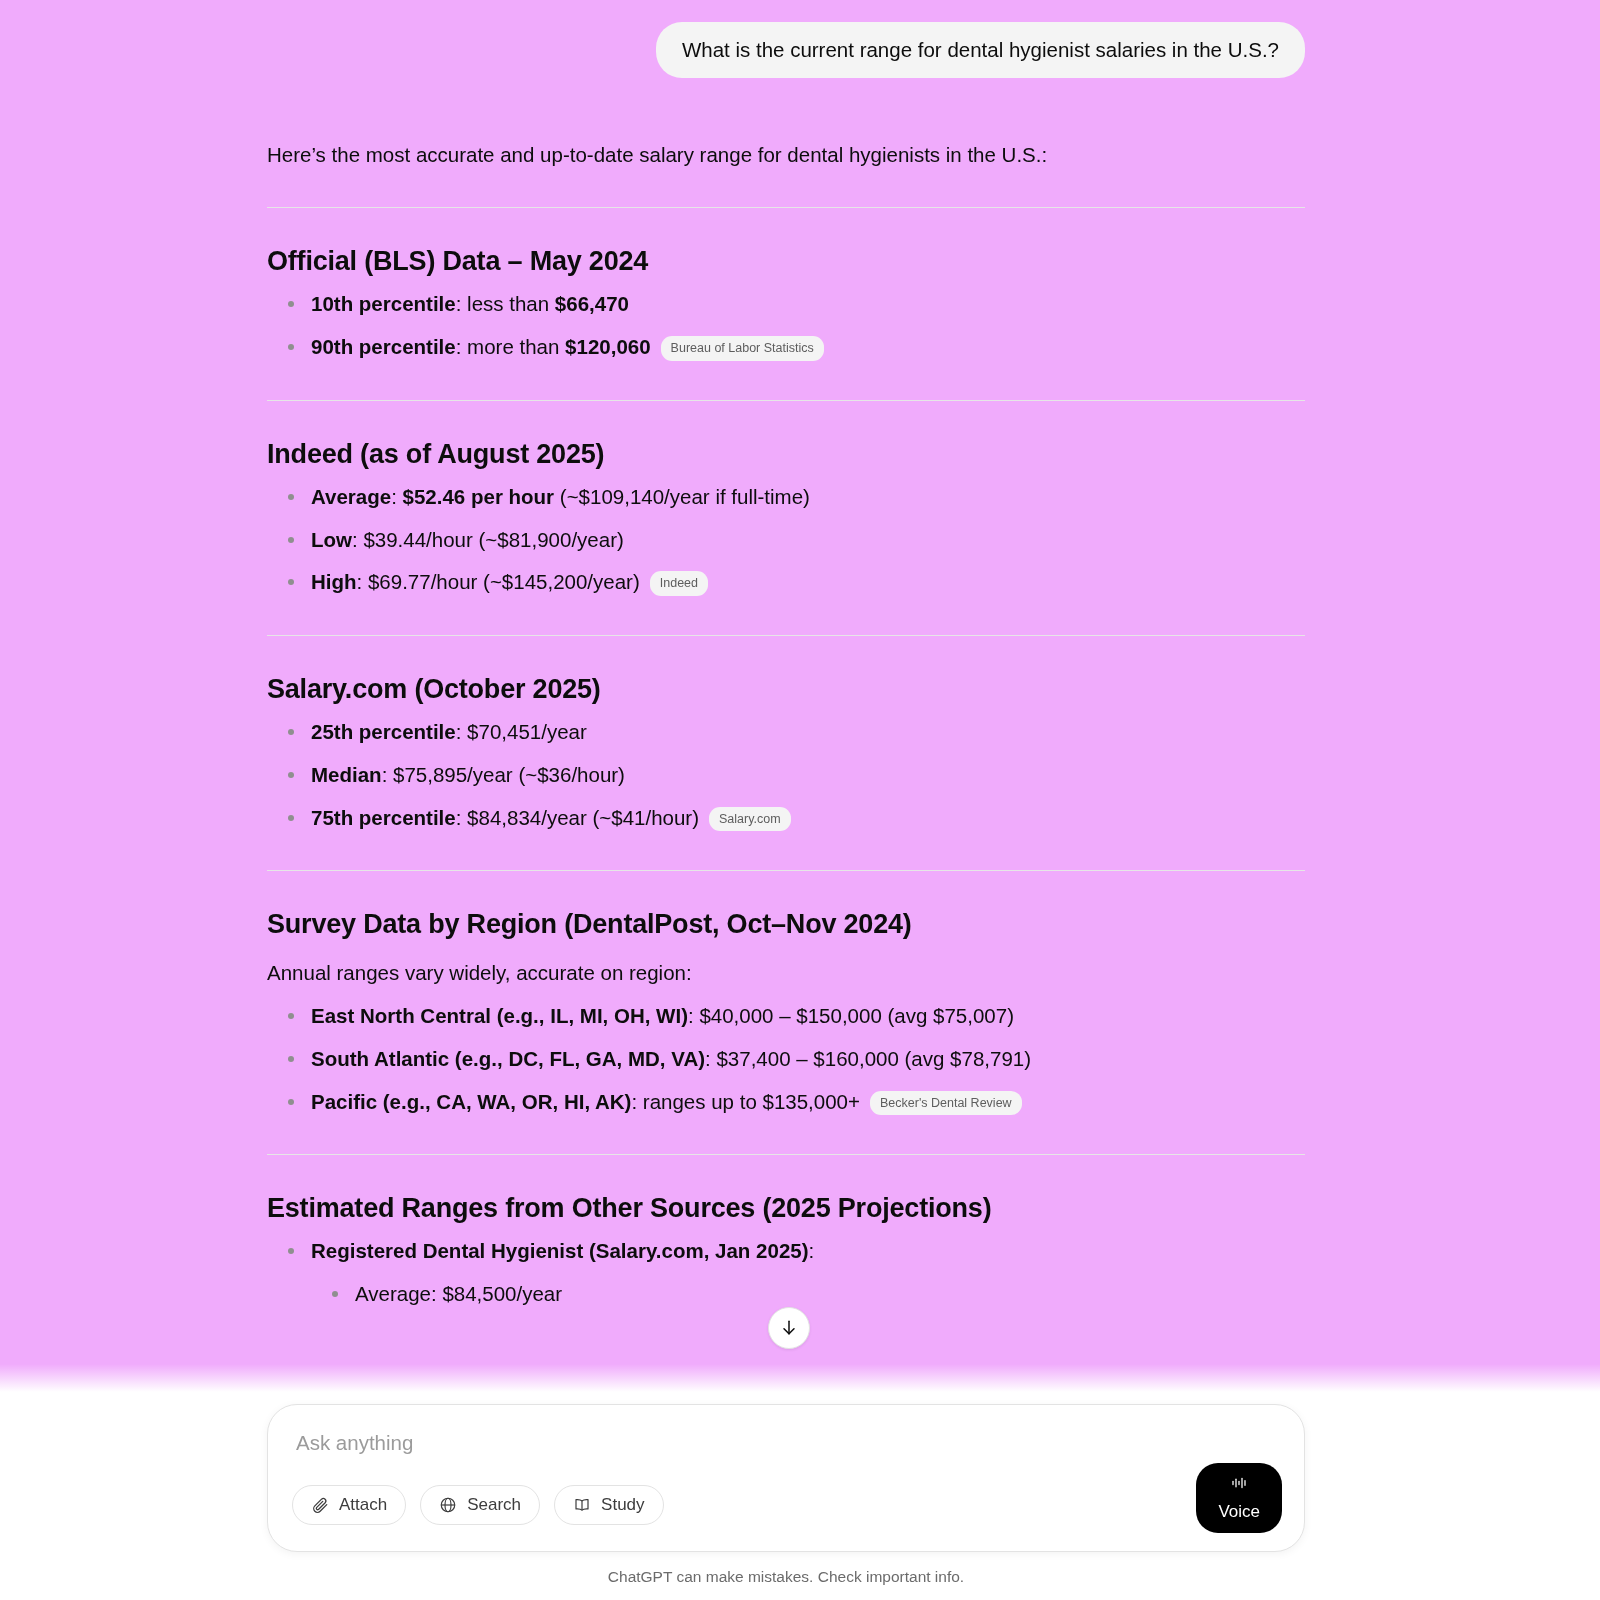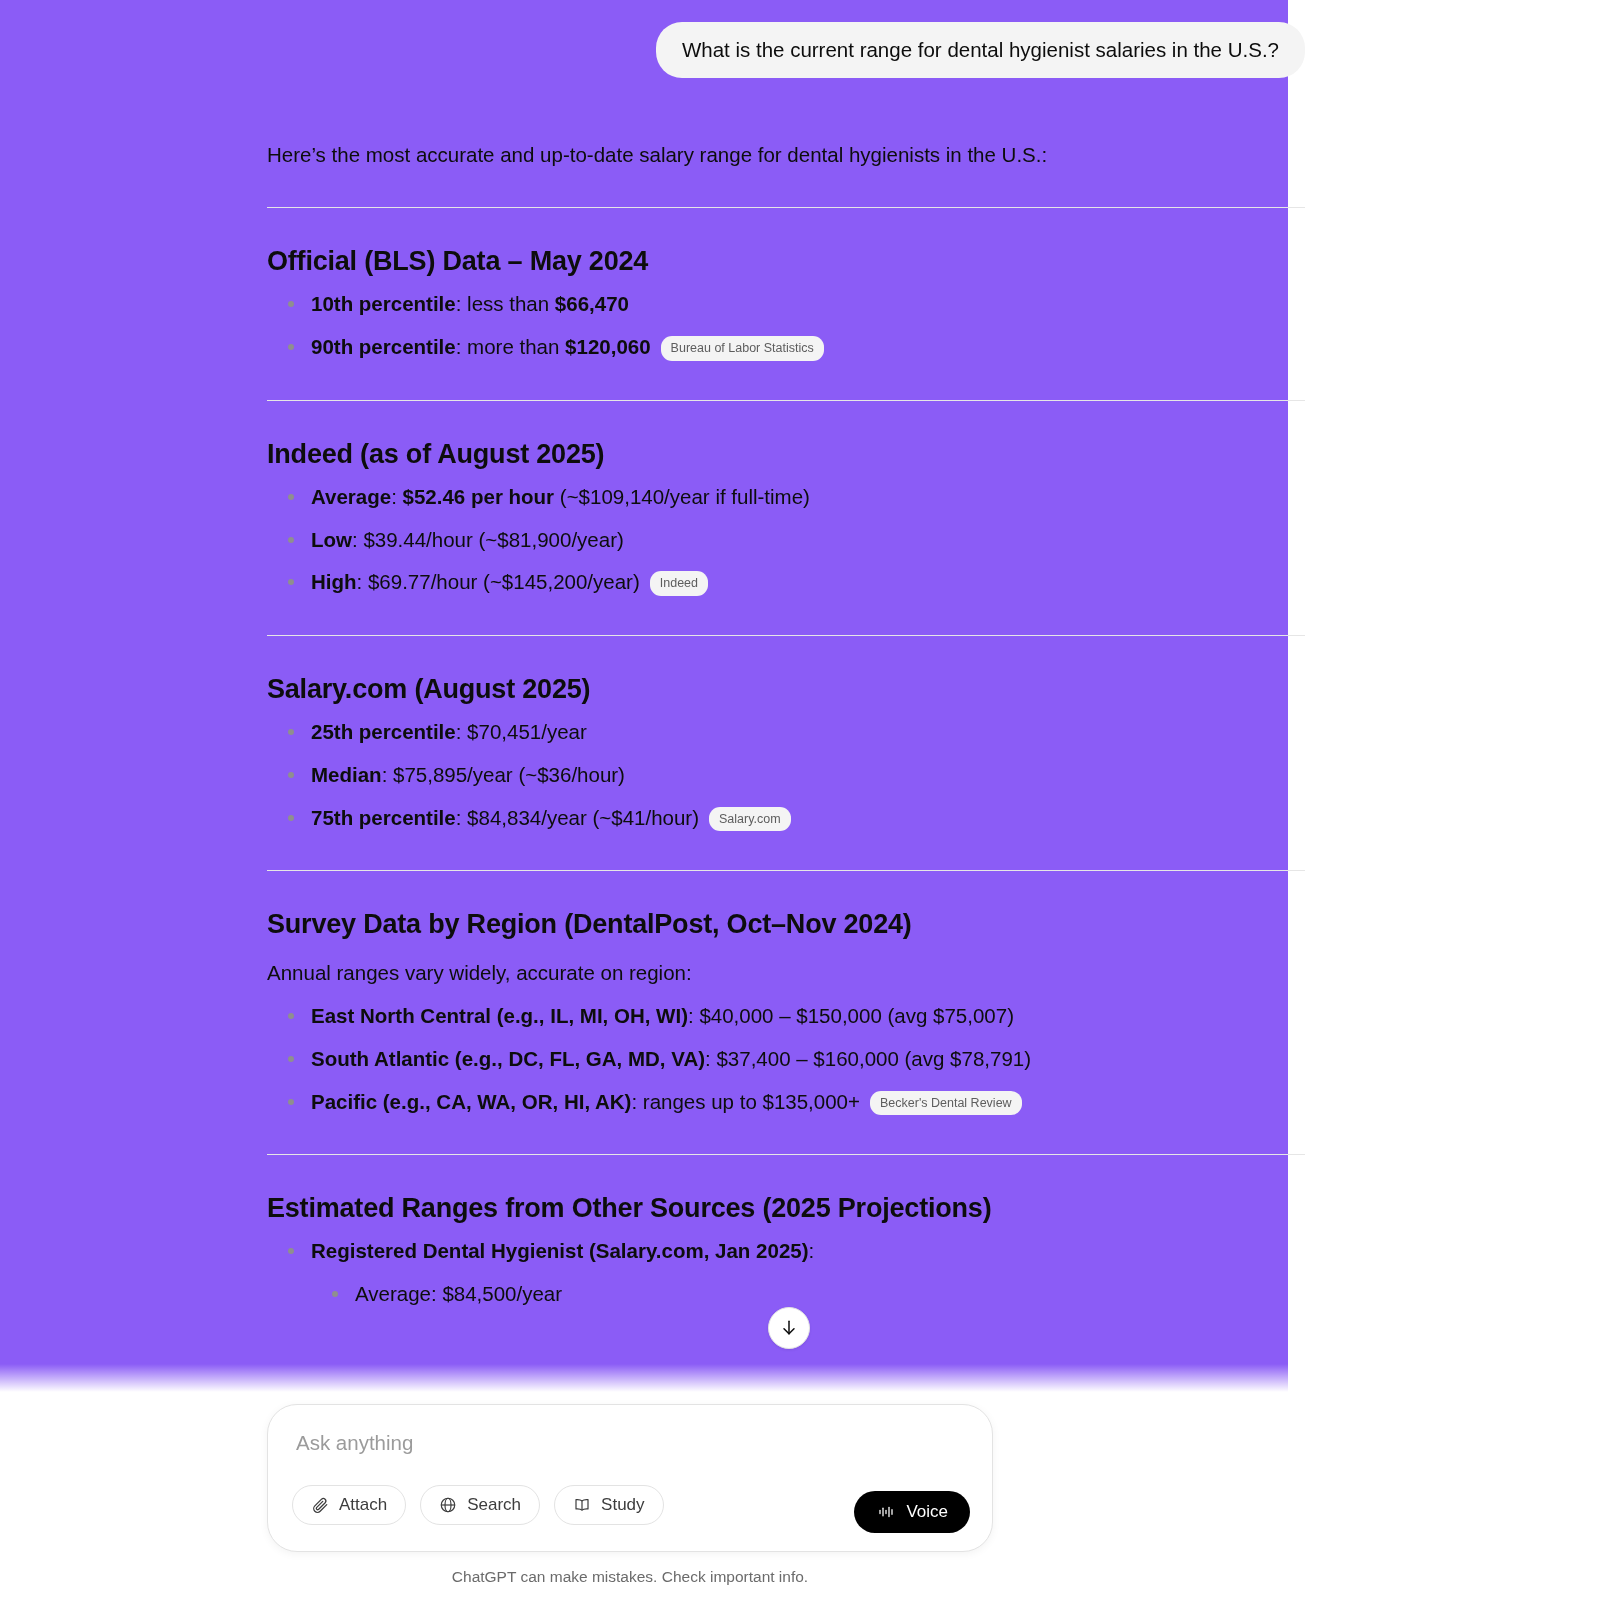--- a/index.html
+++ b/index.html
@@ -6,22 +6,22 @@
   html, body {
     margin: 0; padding: 0;
     width: 1600px; height: 1600px;
     background: #ffffff;
     font-family: "Liberation Sans", sans-serif;
     color: #0d0d0d;
     overflow: hidden;
   }
   .page {
     position: relative;
-    width: 1288px; height: 1600px;
-    background: #8b5cf6;
+    width: 1600px; height: 1600px;
+    background: #f0abfc;
   }
   .content {
     position: absolute;
     left: 0; top: 0;
     width: 1600px;
   }
   
   .user-row {
     display: flex;
     justify-content: flex-end;
@@ -188,20 +188,21 @@
     bottom: 18px;
     display: inline-flex;
     align-items: center;
     gap: 10px;
     background: #000000;
     color: #ffffff;
     border-radius: 22px;
     padding: 11px 22px;
     font-size: 17px;
     cursor: pointer;
+    flex-direction: column;
   }
   .footer-note {
     text-align: center;
     font-size: 15.5px;
     color: #6b6b6b;
     padding: 16px 0 14px 0;
   }
   svg { display: block; }
 </style>
 </head>
@@ -231,21 +232,21 @@
 
       <h2 class="section-title">Indeed (as of August 2025)</h2>
       <ul class="bullets">
         <li><span class="b">Average</span><span>: </span><span class="b">$52.46 per hour</span><span> (~$109,140/year if full-time)</span></li>
         <li><span class="b">Low</span><span>: $39.44/hour (~$81,900/year)</span></li>
         <li><span class="b">High</span><span>: $69.77/hour (~$145,200/year)</span><span class="cite">Indeed</span></li>
       </ul>
 
       <hr class="sep">
 
-      <h2 class="section-title">Salary.com (August 2025)</h2>
+      <h2 class="section-title">Salary.com (October 2025)</h2>
       <ul class="bullets">
         <li><span class="b">25th percentile</span><span>: $70,451/year</span></li>
         <li><span class="b">Median</span><span>: $75,895/year (~$36/hour)</span></li>
         <li><span class="b">75th percentile</span><span>: $84,834/year (~$41/hour)</span><span class="cite">Salary.com</span></li>
       </ul>
 
       <hr class="sep">
 
       <h2 class="section-title">Survey Data by Region (DentalPost, Oct–Nov 2024)</h2>
       <p class="subtext">Annual ranges vary widely, accurate on region:</p>

